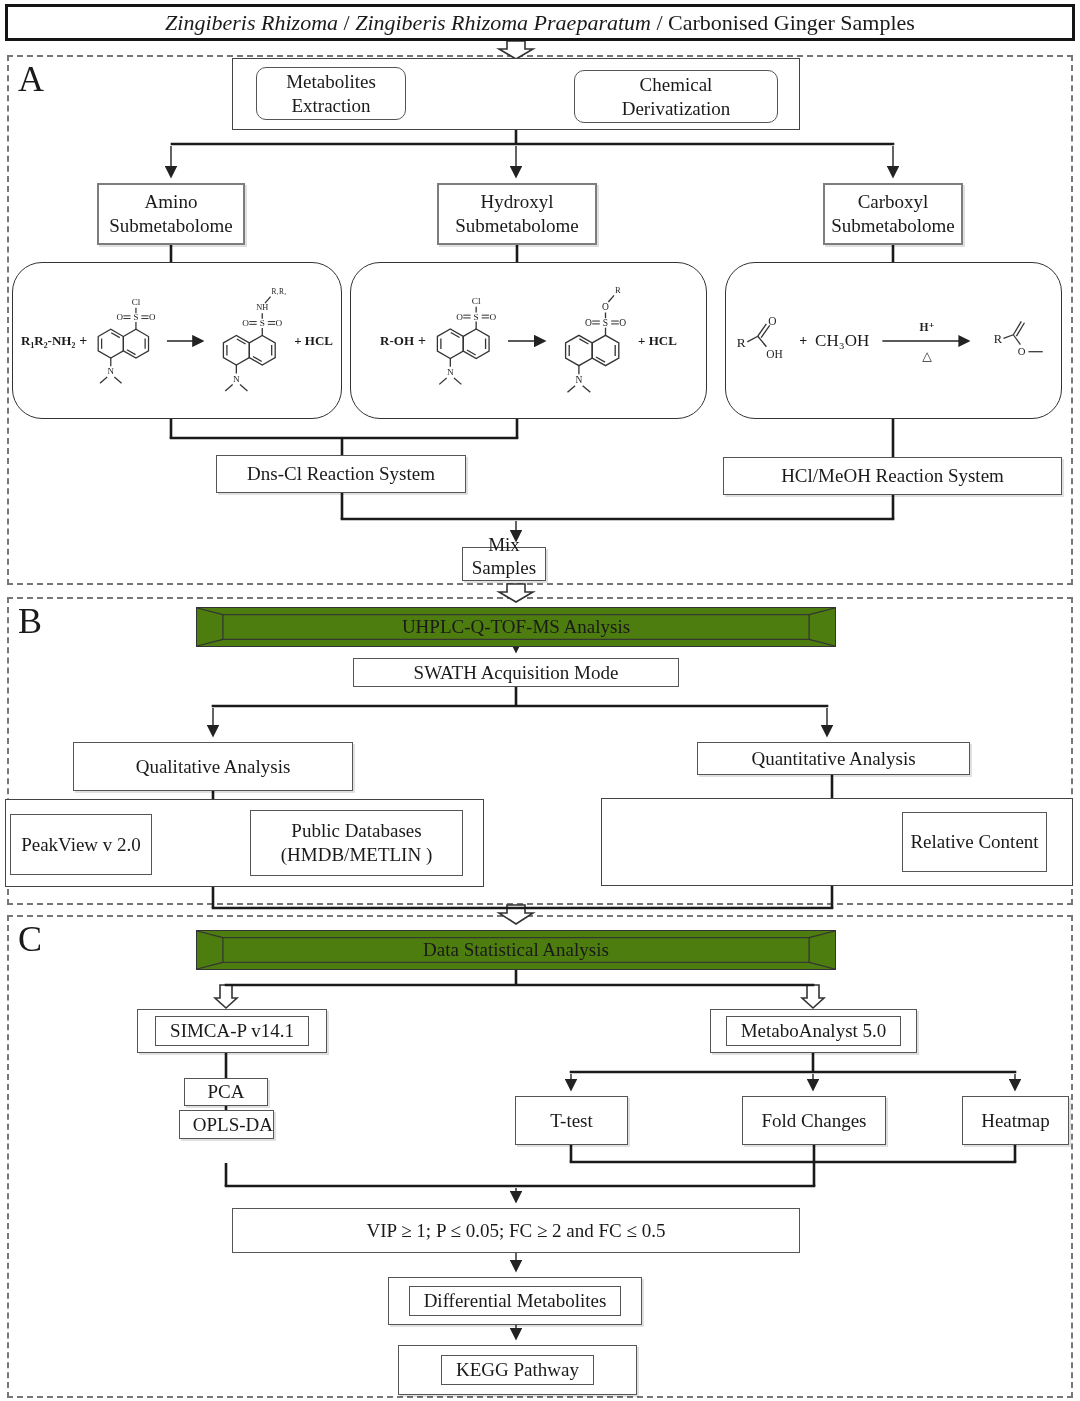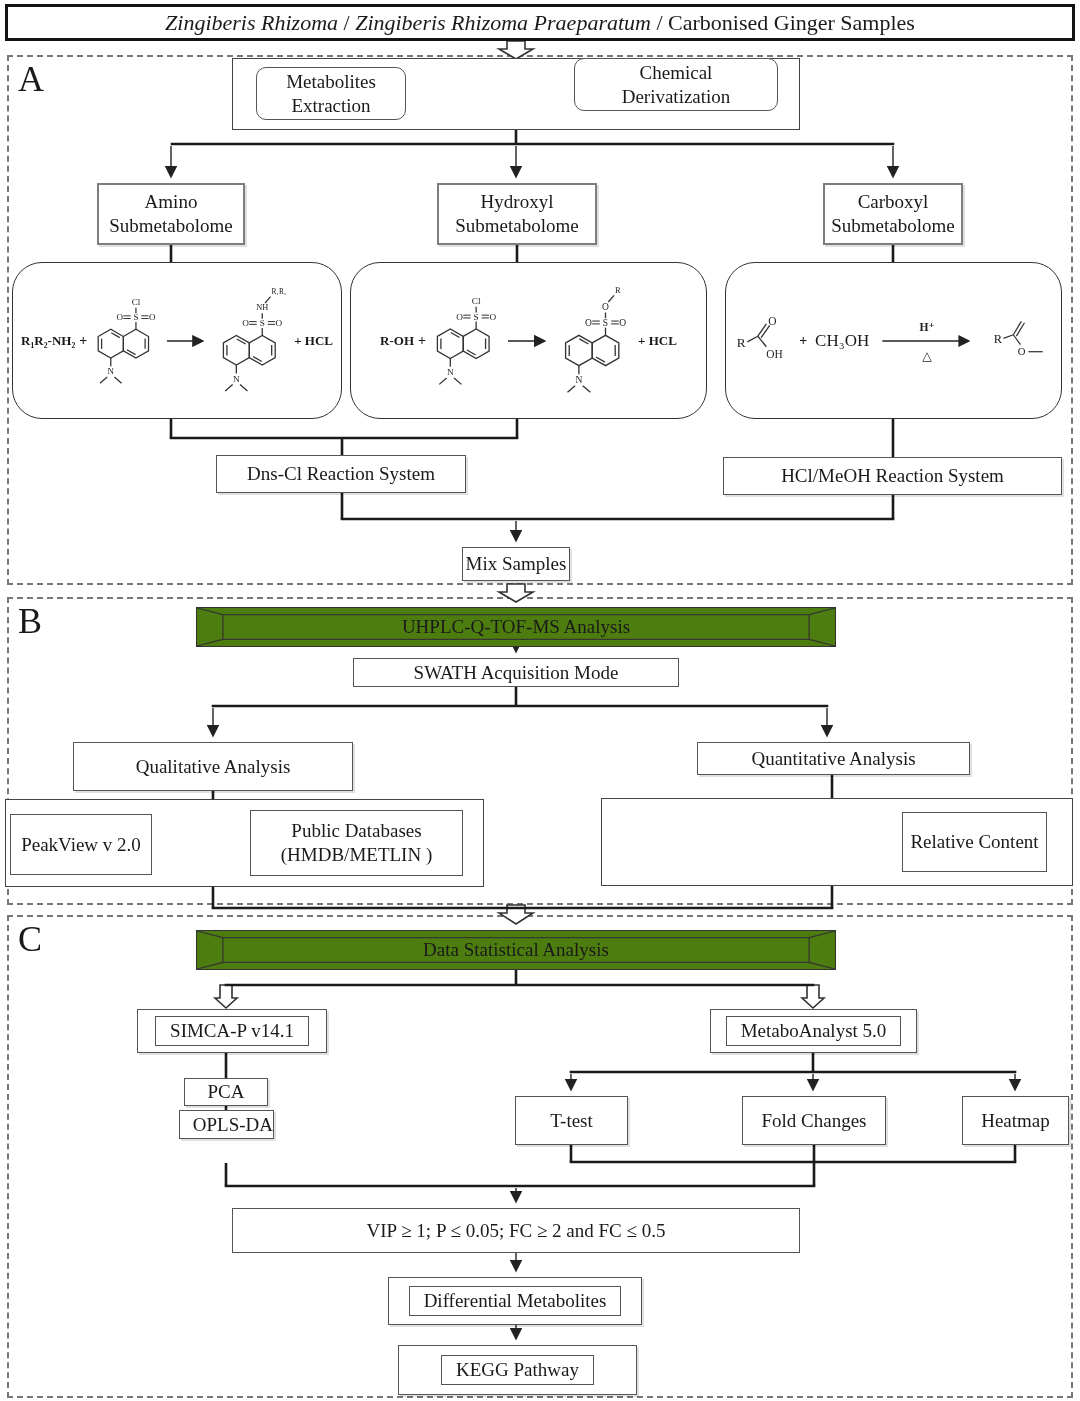--- a/index.html
+++ b/index.html
@@ -127,21 +127,21 @@
 <div class="abs dashed" style="left:7px;top:597px;width:1066px;height:308px;"></div>
 <div class="abs dashed" style="left:7px;top:915px;width:1066px;height:483px;"></div>
 <div class="abs seclabel" style="left:18px;top:58px;">A</div>
 <div class="abs seclabel" style="left:18px;top:600px;">B</div>
 <div class="abs seclabel" style="left:18px;top:918px;">C</div>
 
 <div class="abs box noshadow" style="left:232px;top:58px;width:568px;height:72px;border-color:#444;"></div>
 <div class="abs box round rsmall" style="left:256px;top:67px;width:150px;height:53px;border:1.4px solid #555;font-size:19px;">
       <span>Metabolites Extraction</span>
     </div>
-<div class="abs box round rsmall" style="left:574px;top:58px;width:204px;height:53px;border:1.4px solid #555;font-size:19px;">
+<div class="abs box round rsmall" style="left:574px;top:70px;width:204px;height:53px;border:1.4px solid #555;font-size:19px;">
       <span>Chemical Derivatization</span>
     </div>
 
 <div class="abs box gray" style="left:97px;top:183px;width:148px;height:62px;">
       <span>Amino Submetabolome</span>
     </div>
 <div class="abs box gray" style="left:437px;top:183px;width:160px;height:62px;">
       <span>Hydroxyl Submetabolome</span>
     </div>
 <div class="abs box gray" style="left:823px;top:183px;width:140px;height:62px;">
@@ -285,21 +285,21 @@
     <line x1="42" y1="39" x2="58" y2="39" stroke="#333" stroke-width="1.4"></line>
   </svg>
 </div>
 
 <div class="abs box" style="left:216px;top:455px;width:250px;height:38px;">
       <span>Dns-Cl Reaction System</span>
     </div>
 <div class="abs box" style="left:723px;top:457px;width:339px;height:38px;">
       <span>HCl/MeOH Reaction System</span>
     </div>
-<div class="abs box" style="left:462px;top:547px;width:108px;height:34px;">
+<div class="abs box" style="left:462px;top:547px;width:84px;height:34px;align-items:flex-end;">
       <span>Mix Samples</span>
     </div>
 
 <div class="abs bevel" style="left:196px;top:607px;width:640px;height:40px;">
   <svg viewBox="0 0 640 40" preserveAspectRatio="none">
     <rect x="26" y="7" width="588" height="26" fill="none" stroke="#333" stroke-width="1.2"></rect>
     <line x1="0" y1="0" x2="26" y2="7" stroke="#333" stroke-width="1.2"></line>
     <line x1="640" y1="0" x2="614" y2="7" stroke="#333" stroke-width="1.2"></line>
     <line x1="0" y1="40" x2="26" y2="33" stroke="#333" stroke-width="1.2"></line>
     <line x1="640" y1="40" x2="614" y2="33" stroke="#333" stroke-width="1.2"></line>

